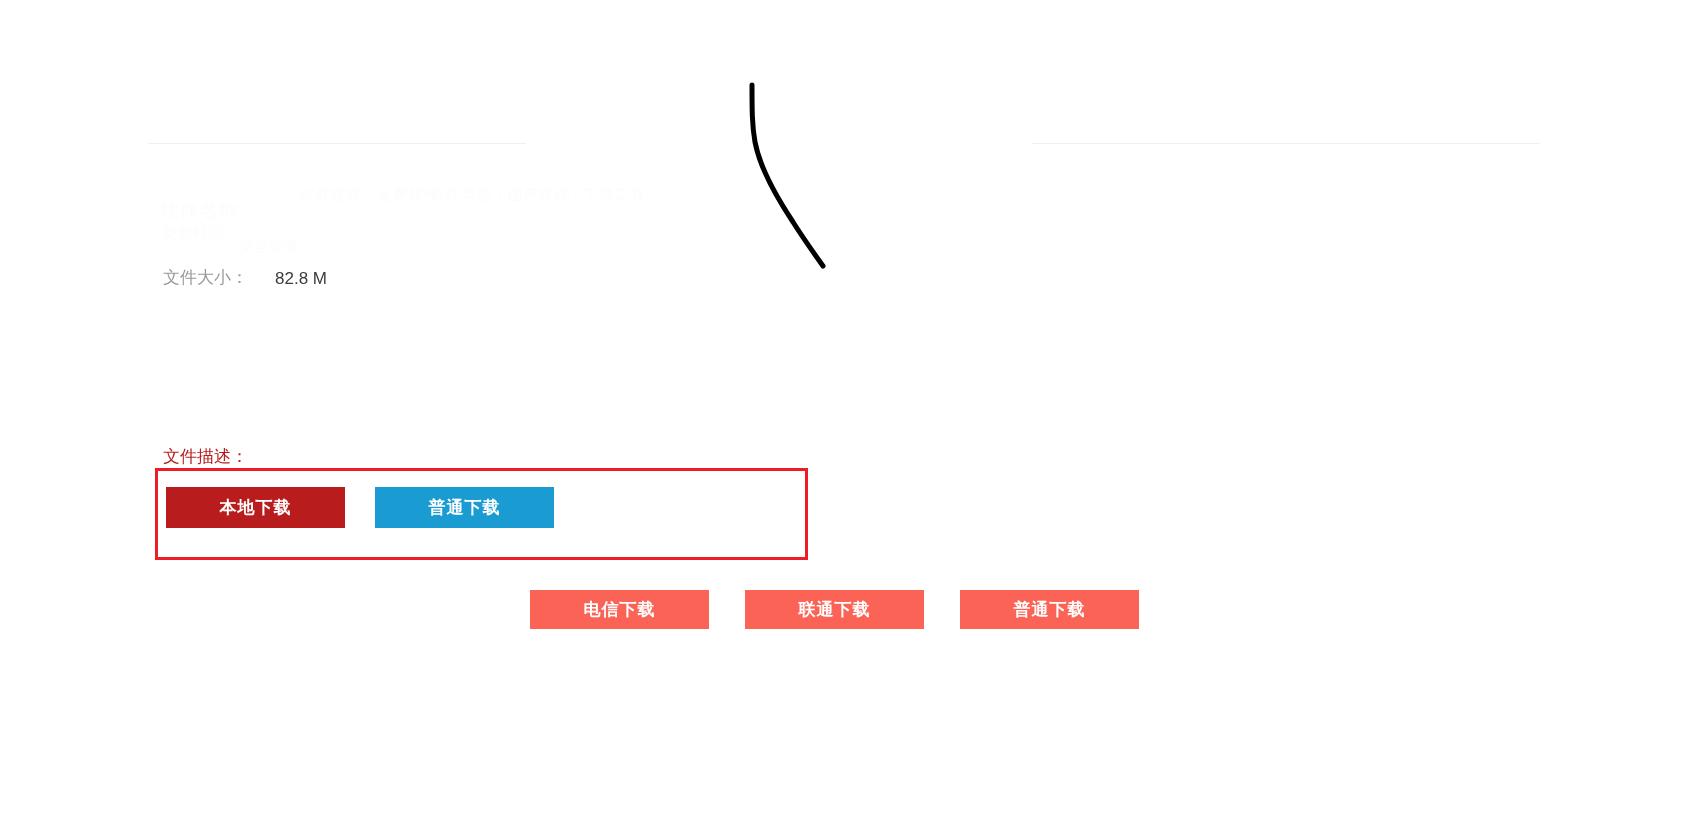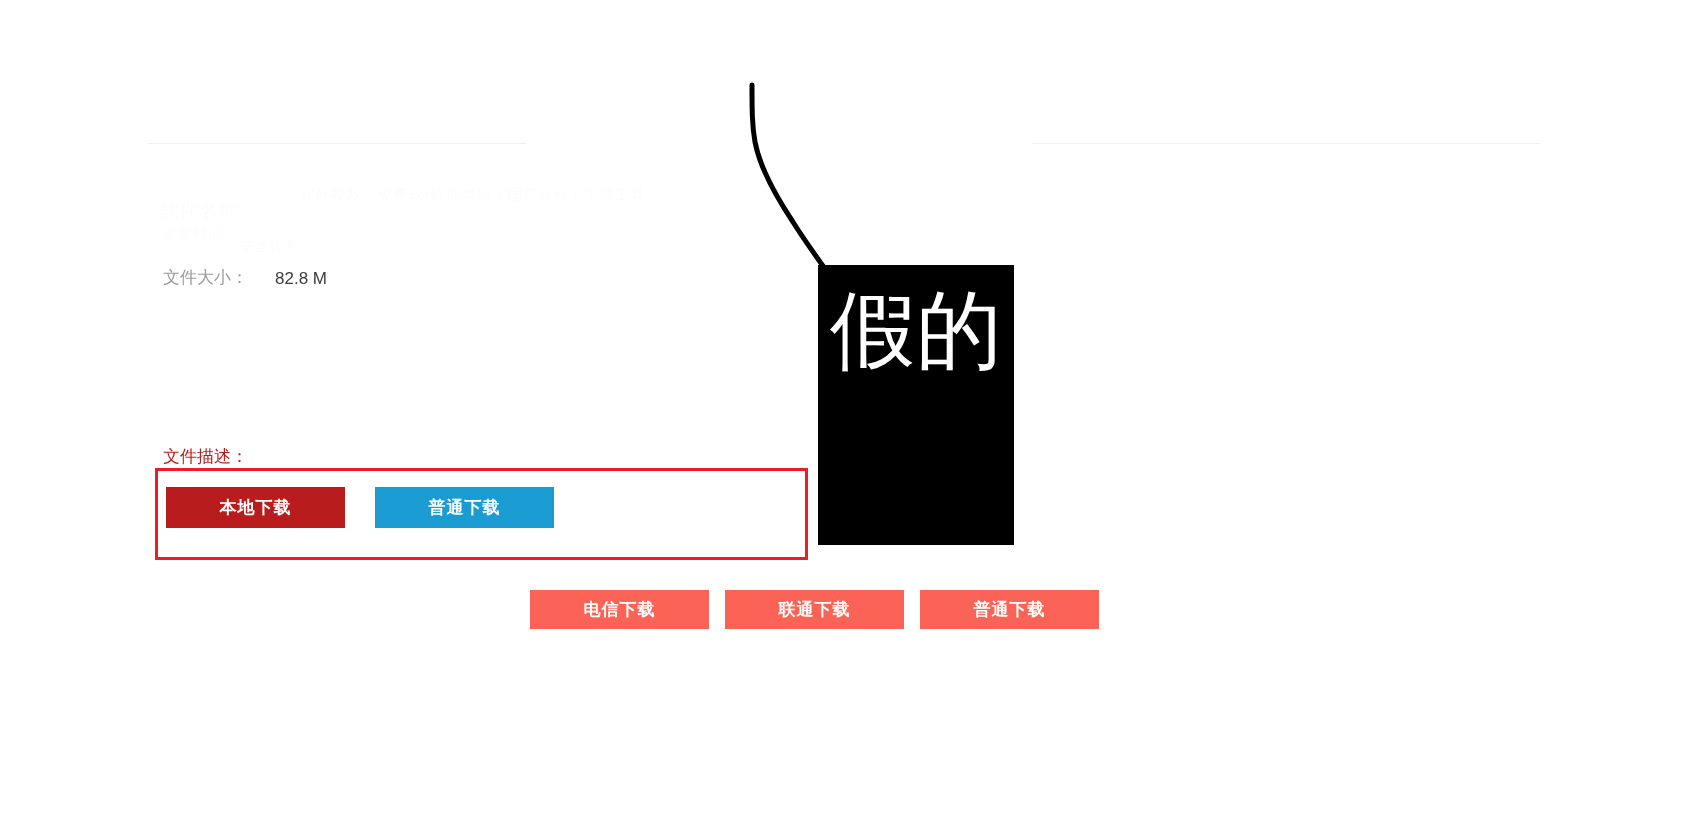--- a/index.html
+++ b/index.html
@@ -127,21 +127,21 @@
     font-family: "Liberation Sans", "DejaVu Sans", sans-serif;
     font-size: 17px;
     font-weight: bold;
     letter-spacing: 1px;
     cursor: pointer;
     display: flex;
     align-items: center;
     justify-content: center;
     padding: 4px;
   }
-  .btn-coral + .btn-coral { margin-left: 16px; }
+  .btn-coral + .btn-coral { margin-left: 36px; }
 
   
   #annotation-box {
     position: absolute;
     left: 818px;
     top: 265px;
     width: 196px;
     height: 280px;
     background: #000000;
     display: flex;
@@ -200,17 +200,14 @@
   <div id="coral-row">
     <button class="btn-coral" style="background: rgb(250, 99, 85);">电信下载</button>
     <button class="btn-coral" style="background: rgb(250, 99, 85);">联通下载</button>
     <button class="btn-coral" style="background: rgb(250, 99, 85);">普通下载</button>
   </div>
 
   <svg id="annotation-line" viewBox="0 0 110 200" xmlns="http://www.w3.org/2000/svg">
     <path d="M17 5 C17 30, 17 45, 20 62 C25 88, 42 118, 58 142 C68 158, 78 172, 88 186" stroke="#000000" stroke-width="5" fill="none" stroke-linecap="round"></path>
   </svg>
 
-  <div id="annotation-box" style="background: rgb(0, 0, 0);">
-    <span id="annotation-text" style="color: rgb(255, 255, 255);">假的</span>
-  </div>
 
 </div>
 
 </body></html>

